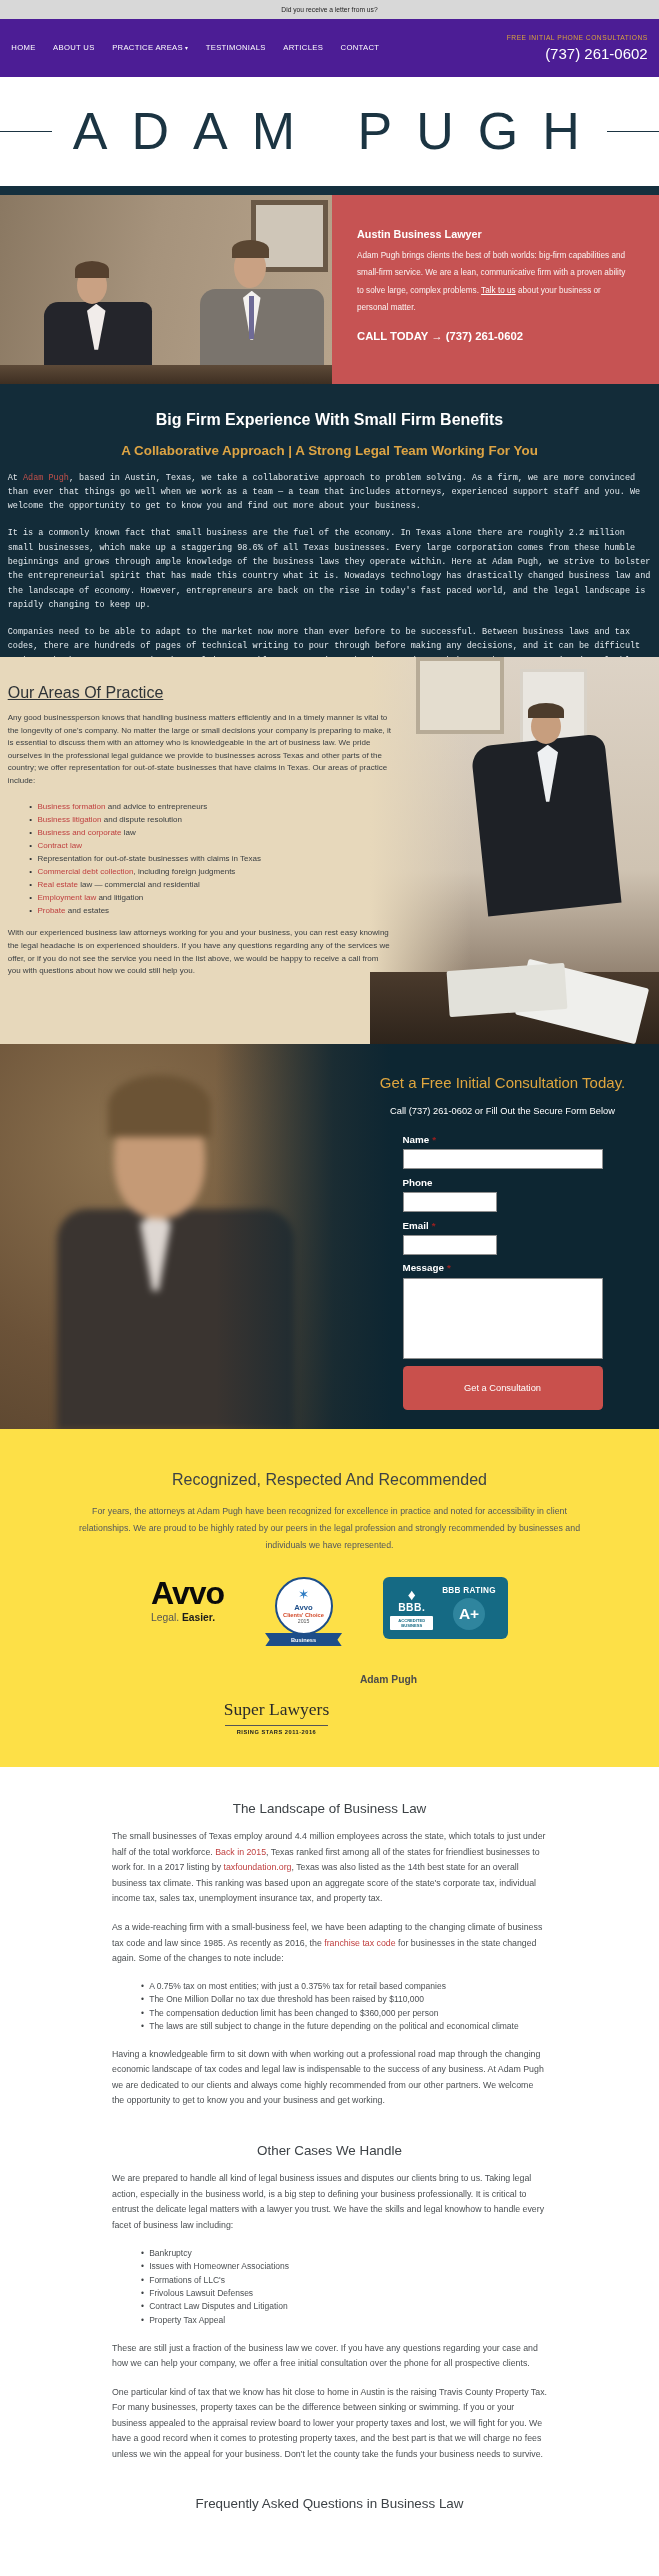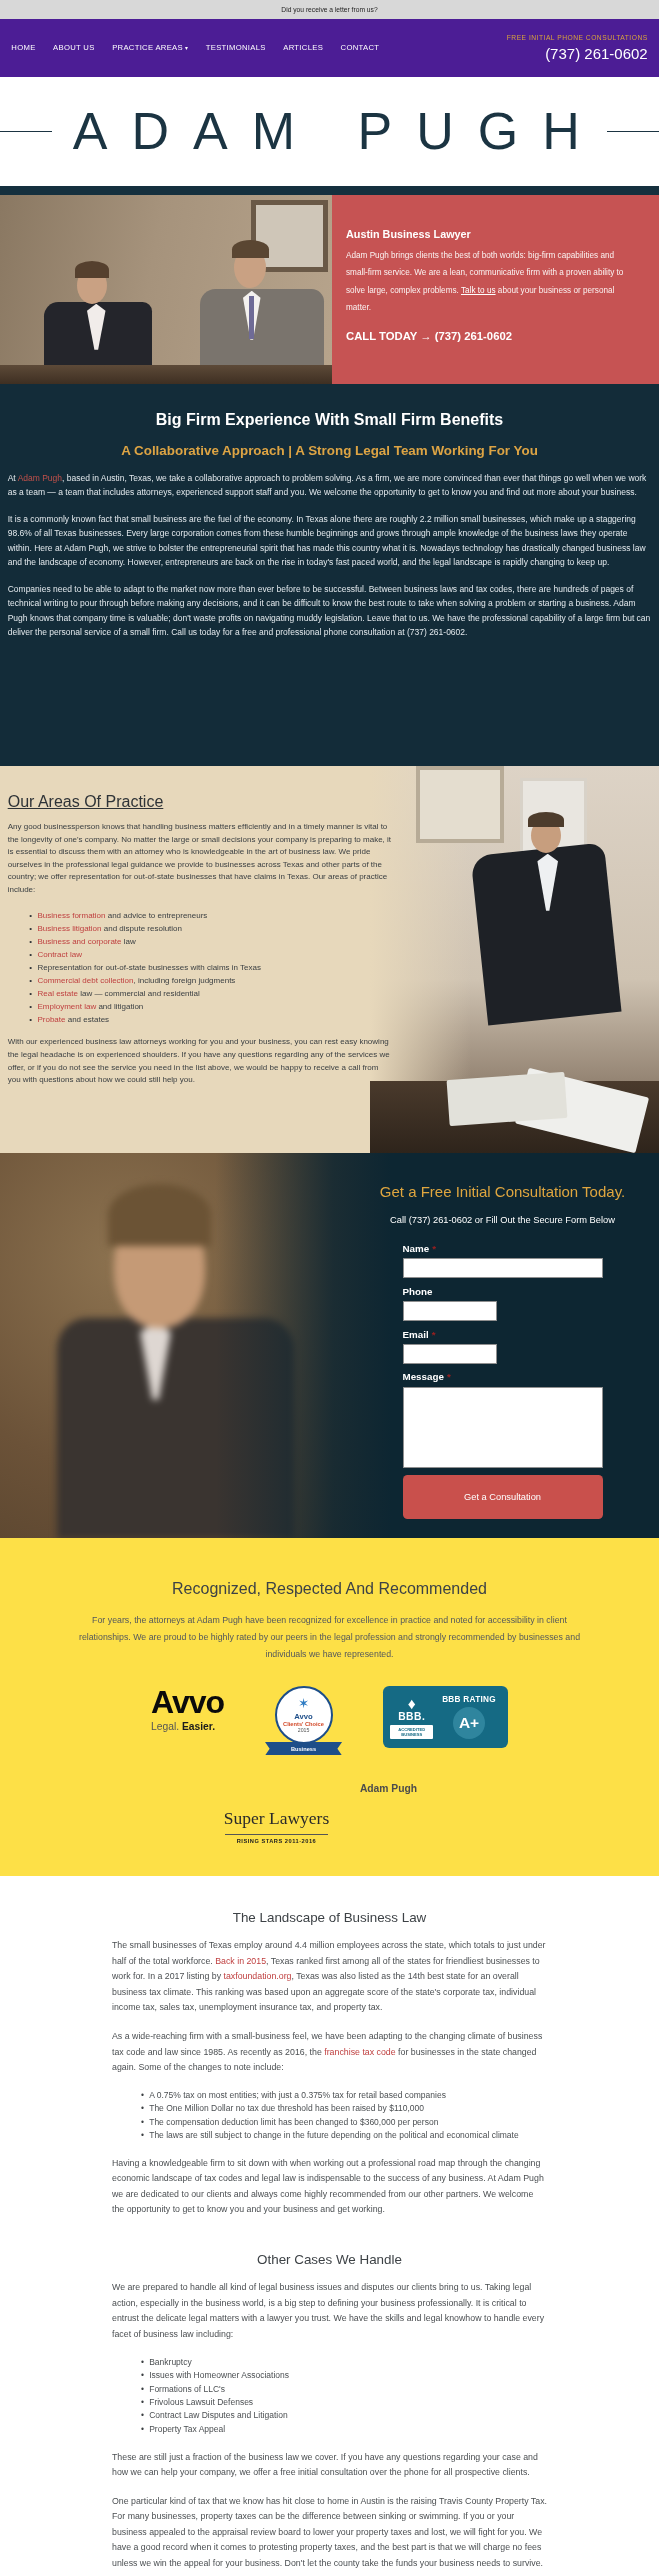--- a/index.html
+++ b/index.html
@@ -33,31 +33,31 @@
   .hp-head1 { position:absolute; left:77px; top:72px; width:30px; height:37px; border-radius:50%; background:#c9a183; }
   .hp-hair1 { position:absolute; left:75px; top:66px; width:34px; height:17.5px; border-radius:50% 50% 0 0; background:#55402e; }
   .hp-body1 { position:absolute; left:44px; top:107px; width:108px; height:82px; border-radius:14.4px 9.3px 0 0; background:#24252b; }
   .hp-shirt1 { position:absolute; left:87px; top:109px; width:18.5px; height:46px; background:#f1ecea; clip-path:polygon(50% 0,100% 15%,60% 100%,40% 100%,0 15%); }
   .hp-head2 { position:absolute; left:234px; top:52px; width:32px; height:41px; border-radius:50%; background:#c9a183; }
   .hp-hair2 { position:absolute; left:232px; top:45px; width:37px; height:18.5px; border-radius:50% 50% 0 0; background:#5a4632; }
   .hp-body2 { position:absolute; left:200px; top:94px; width:124px; height:95px; border-radius:15.5px 12.4px 0 0; background:#7a746d; }
   .hp-shirt2 { position:absolute; left:243px; top:96px; width:17.5px; height:49px; background:#f4f1ee; clip-path:polygon(50% 0,100% 14%,58% 100%,42% 100%,0 14%); }
   .hp-tie2 { position:absolute; left:249px; top:101px; width:5.2px; height:43px; background:#6f6b96; }
   .hp-table { position:absolute; left:0; right:0; bottom:0; height:18.5px; background:linear-gradient(#5d4a38,#3e2f22); }
-  .hero-panel { flex:1; background:#c65353; color:#fff; padding:33px 30px 0 14px; }
+  .hero-panel { flex:1; background:#c65353; color:#fff; padding:33px 30px 0 25px; }
   .hero-panel h2 { font-size:10.8px; font-weight:700; }
   .hero-body { margin-top:7.2px; font-size:8.2px; line-height:17.5px; color:#fbf3f2; }
   .hero-body a { color:#fff; text-decoration:underline; }
   .hero-call { margin-top:13.4px; font-size:11.3px; font-weight:700; }
 
   
-  .intro { height:382px; overflow:hidden; background:#132c39; padding:27px 7.7px 0; }
+  .intro { height:273px; overflow:hidden; background:#132c39; padding:27px 7.7px 0; }
   .intro h1 { text-align:center; color:#fff; font-size:16px; font-weight:700; }
   .intro h2 { text-align:center; color:#dda444; font-size:13.4px; font-weight:700; margin-top:14.4px; }
-  .intro p { max-width:644px; margin:12.4px auto 0; color:#e3e9ed; font-size:8.5px; line-height:14.4px; }
+  .intro p { max-width:644px; margin:12.4px auto 0; color:#e3e9ed; font-size:8.5px; line-height:14.4px;font-family:Liberation Mono, monospace; }
   .intro a { color:#c0504a; }
 
   
   .practice { height:387px; position:relative; overflow:hidden; background:#e7d8bb; }
   .practice-photo { position:absolute; right:0; top:0; width:289px; height:387px;
     background:linear-gradient(90deg,rgba(231,216,187,1) 0%,rgba(231,216,187,0) 35%),
                linear-gradient(180deg,#ddd3c6 0%,#cfc3b2 55%,#6b5847 100%); }
   .pp-door { position:absolute; right:72px; top:12.4px; width:67px; height:222px; background:#e9e6e0; border:3.1px solid #d8d2c8; }
   .pp-frame { position:absolute; left:46px; top:0; width:88px; height:77px; border:4.1px solid #b7ab97; background:#e4ddcf; }
   .pp-head { position:absolute; right:98px; top:52px; width:30px; height:35px; border-radius:50%; background:#c79e7e; }

